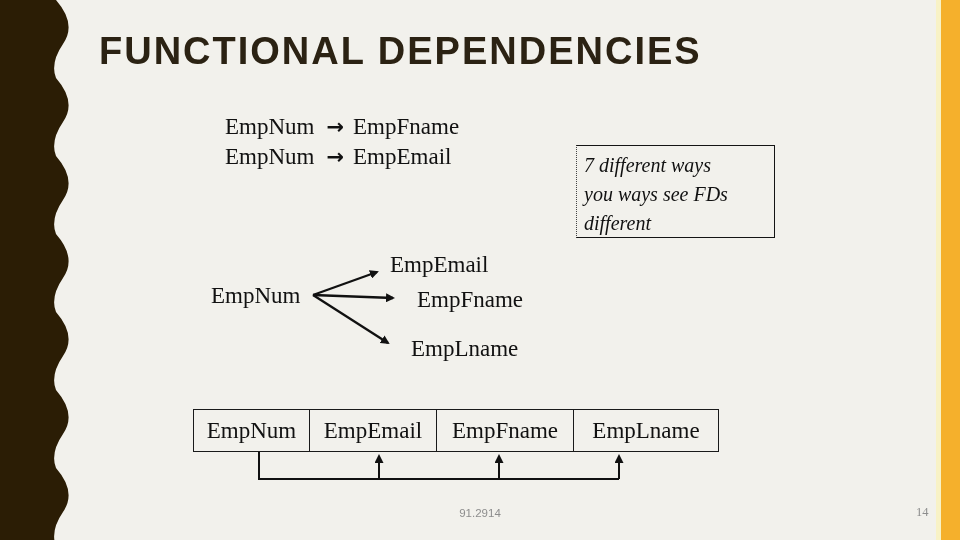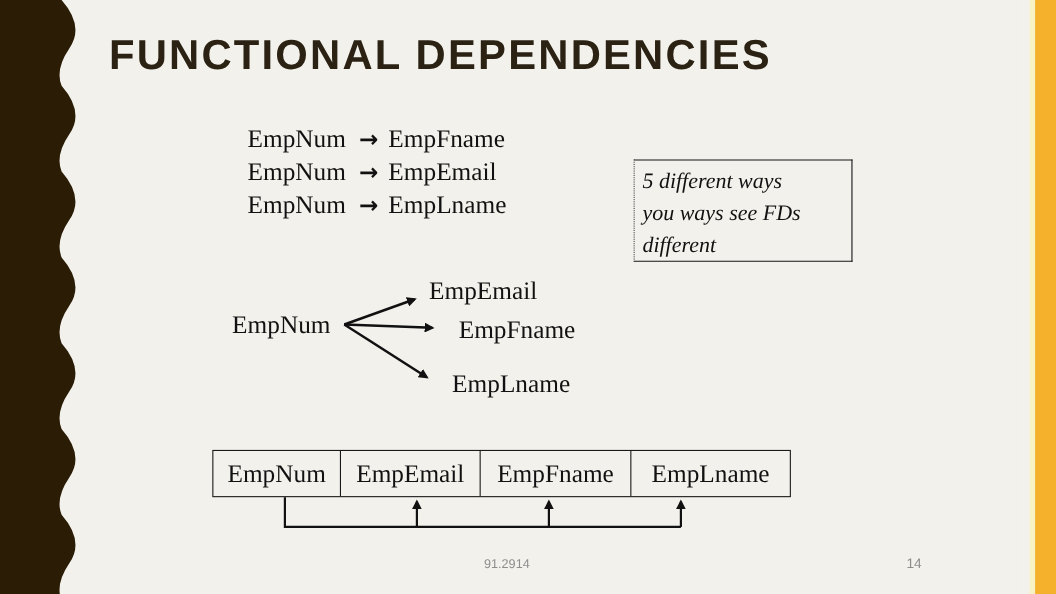--- a/index.html
+++ b/index.html
@@ -36,25 +36,25 @@
   .overlay .thin{stroke:#111;stroke-width:2.3;fill:none;}
   .overlay .thick{stroke:#111;stroke-width:2;fill:none;}
 
   .fdtable{position:absolute;left:193px;top:409px;display:flex;
            border:1px solid #1a1a1a;height:41px;box-sizing:content-box;}
   .fdcell{display:flex;align-items:center;justify-content:center;
           font-size:23px;color:var(--text,#111);box-sizing:border-box;}
   .fdcell + .fdcell{border-left:1px solid #1a1a1a;}
   .c0{width:115px;}.c1{width:127px;}.c2{width:137px;}.c3{width:145px;}
 
-  .footer-num{position:absolute;left:440px;top:507px;width:120px;
+  .footer-num{position:absolute;left:420px;top:507px;width:120px;text-align:center;
               font-family:"Liberation Sans",sans-serif;font-size:11.5px;
               color:var(--muted,#8d8d8d);}
-  .page-num{position:absolute;left:824px;top:505px;
-            font-family:Liberation Sans, sans-serif;font-size:12.5px;
+  .page-num{position:absolute;left:916px;top:505px;
+            font-family:Liberation Serif, serif;font-size:12.5px;
             color:var(--muted,#8d8d8d);text-align:center;}
 </style>
 </head>
 <body>
 
 <div class="slide">
 
   <svg class="wave" viewBox="0 0 80 540" preserveAspectRatio="none" aria-hidden="true">
     <path d="M0,0 L56,0
              Q77,24 63,44 Q50,63 56,78
@@ -72,27 +72,24 @@
 
   <h1 class="title">FUNCTIONAL DEPENDENCIES</h1>
 
   <div class="fdlist">
     <div class="fdline">
       <span>EmpNum</span><span class="arr">→</span><span>EmpFname</span>
     </div>
     <div class="fdline">
       <span>EmpNum</span><span class="arr">→</span><span>EmpEmail</span>
     </div>
-    <div class="fdline">
-      <span>EmpNum</span><span class="arr">→</span><span>EmpLname</span>
-    </div>
   </div>
 
   <div class="note">
-    <div>5 different ways</div>
+    <div>7 different ways</div>
     <div>you ways see FDs</div>
     <div>different</div>
   </div>
 
   <div class="dlabel" style="left:211px;top:283px;">EmpNum</div>
   <div class="dlabel" style="left:390px;top:252px;">EmpEmail</div>
   <div class="dlabel" style="left:417px;top:287px;">EmpFname</div>
   <div class="dlabel" style="left:411px;top:336px;">EmpLname</div>
 
   <svg class="overlay" viewBox="0 0 960 540" aria-hidden="true">

